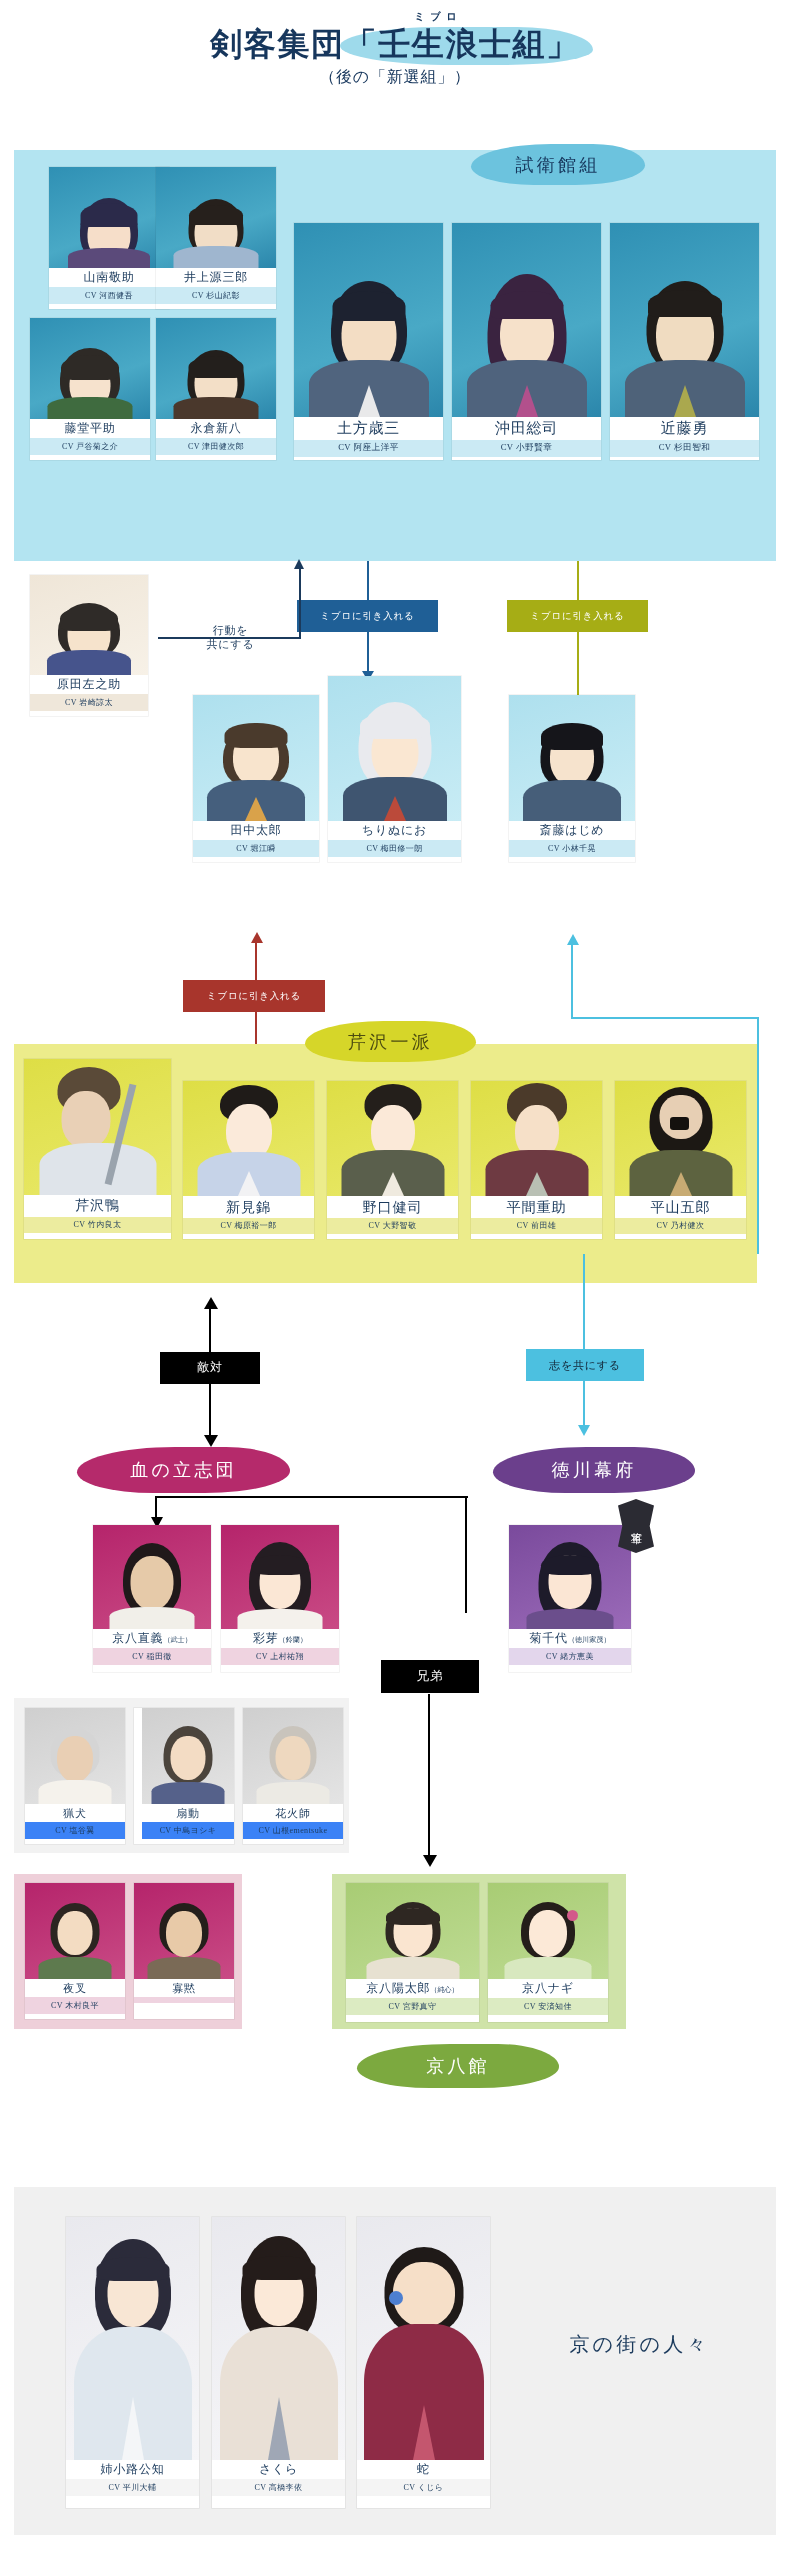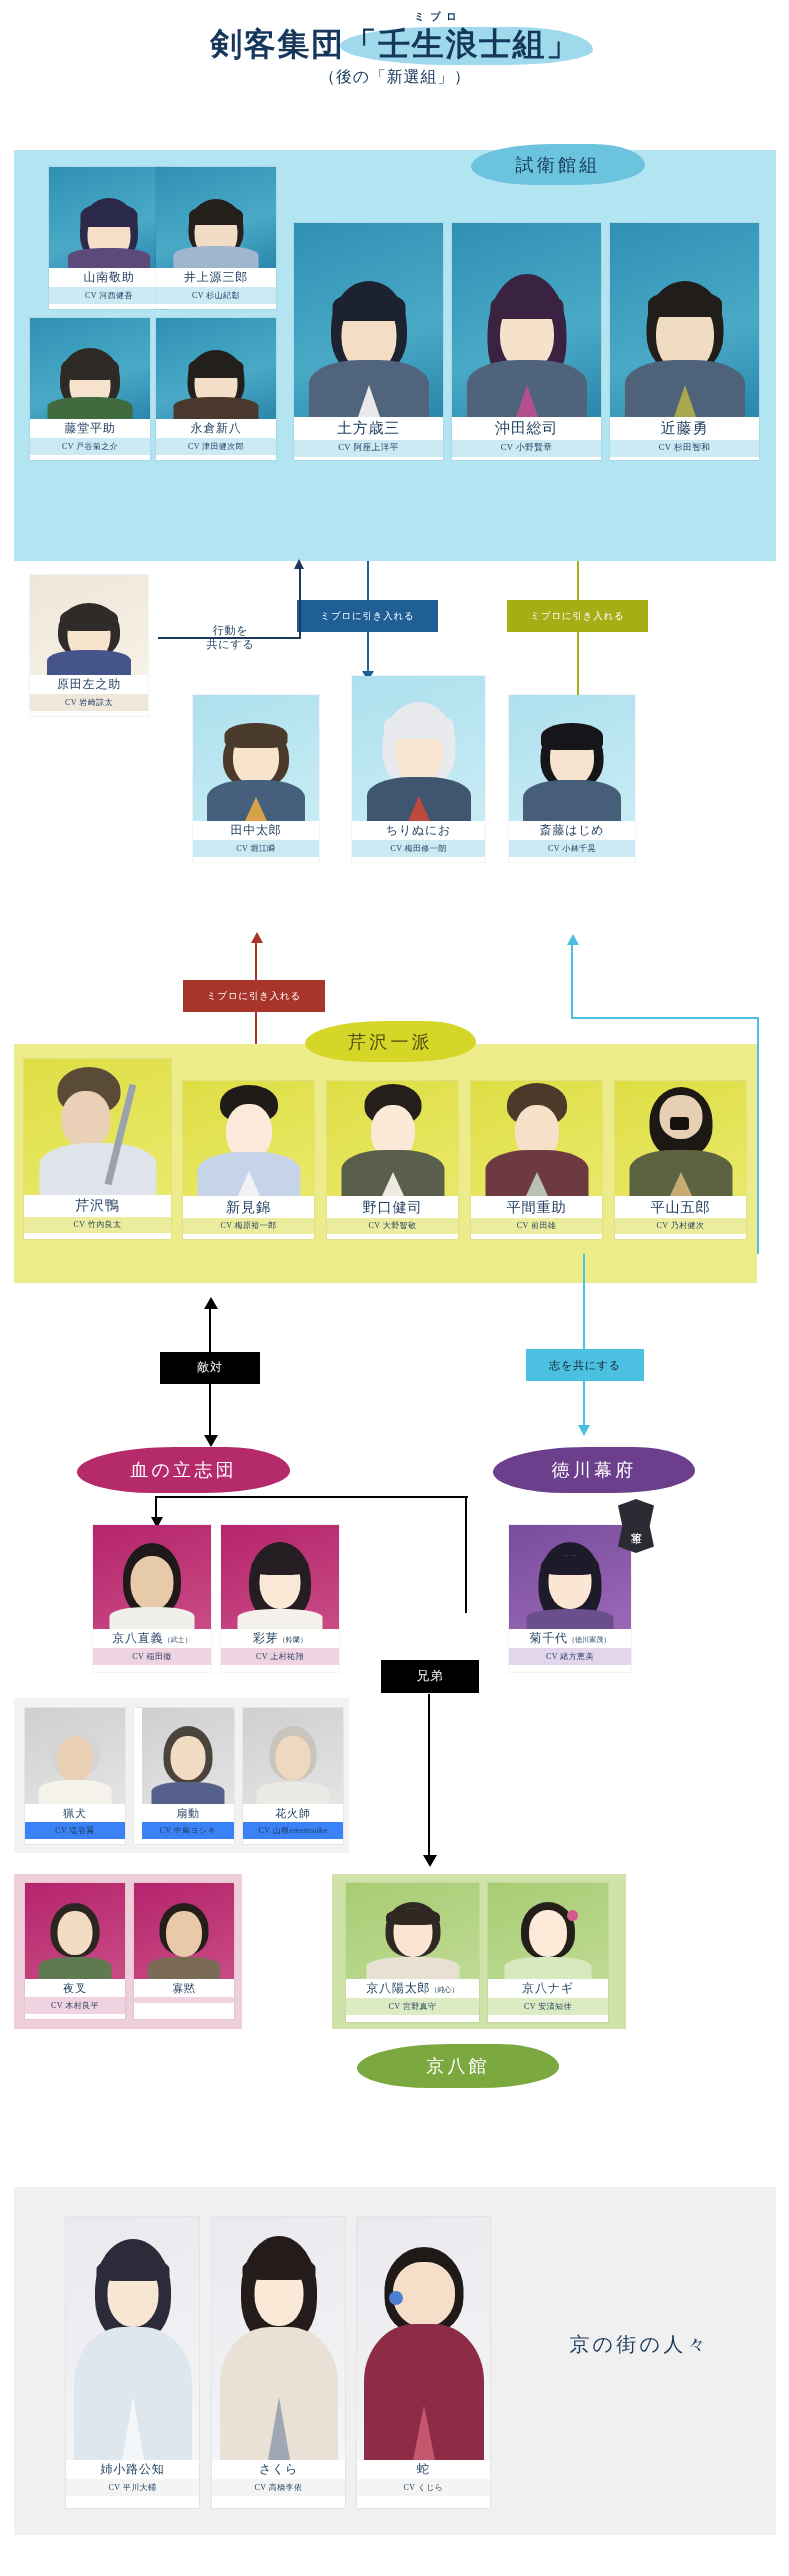--- a/index.html
+++ b/index.html
@@ -247,21 +247,21 @@
     <div class="hair" style="width:66px;height:62px;background:#4a3a2c;bottom:33px;"></div>
     <div class="head" style="width:46px;height:55px;background:#f8e4cd;bottom:35px;"></div>
     <div class="hair" style="width:63px;height:25px;background:#4a3a2c;bottom:73px;border-radius:48% 48% 26% 26%;"></div>
     <div class="body" style="width:98px;height:41px;background:#455f7d;"></div>
     <div class="collar" style="border-bottom:24px solid #d9a24a;"></div>
   </div>
   <div class="nm">田中太郎</div>
   <div class="cv cv-blue">CV 堀江瞬</div>
 </div>
 
-<div class="card" style="left:352px; top:676px; width:133px; height:186px;">
+<div class="card" style="left:328px; top:676px; width:133px; height:186px;">
   <div class="portrait p-cyan" style="height:145px;">
     <div class="hair" style="width:73px;height:87px;background:#e9eaee;bottom:32px;"></div>
     <div class="head" style="width:47px;height:60px;background:#fae7d2;bottom:38px;"></div>
     <div class="hair" style="width:70px;height:27px;background:#e9eaee;bottom:82px;border-radius:50% 50% 24% 24%;"></div>
     <div class="body" style="width:104px;height:44px;background:#3f5570;"></div>
     <div class="collar" style="border-bottom:25px solid #bb4a3a;"></div>
   </div>
   <div class="nm">ちりぬにお</div>
   <div class="cv cv-blue">CV 梅田修一朗</div>
 </div>

